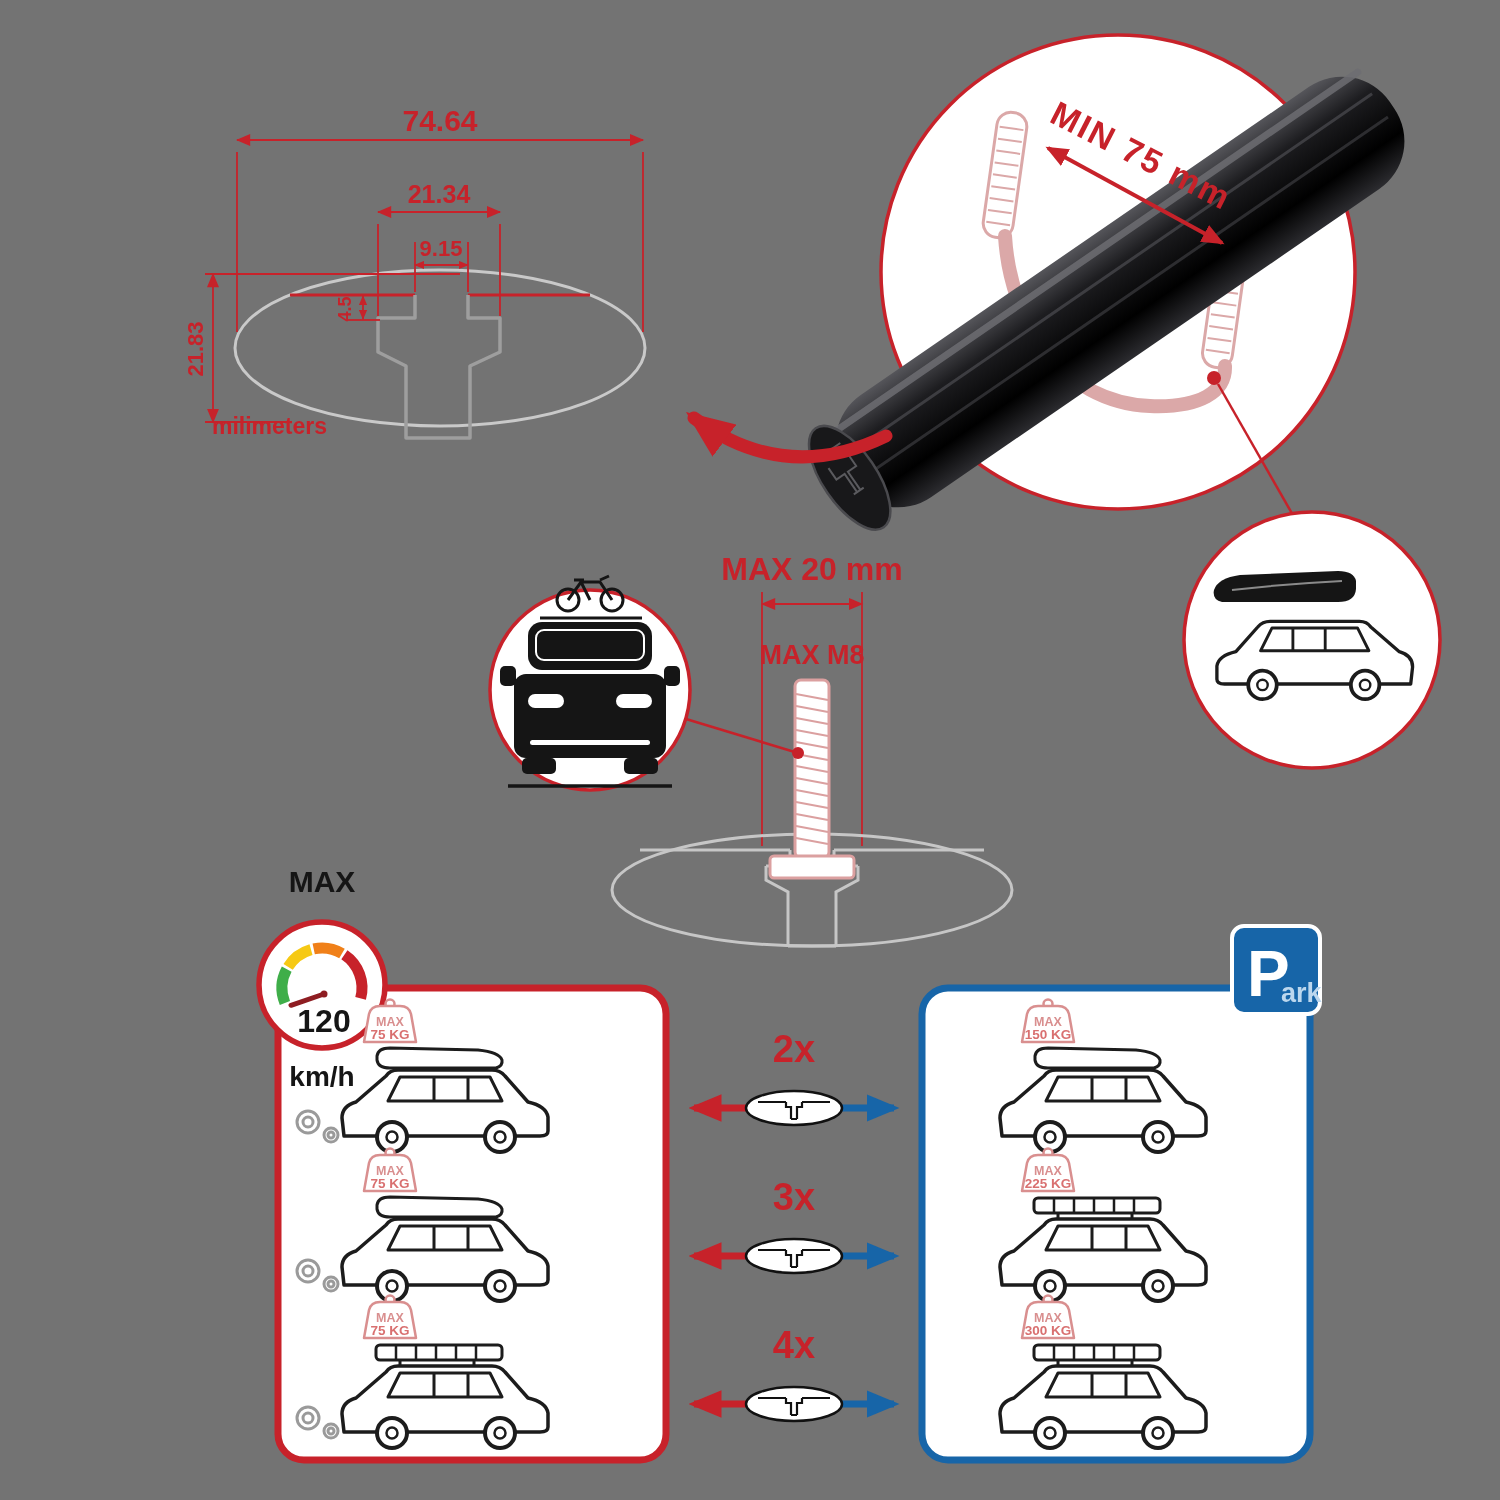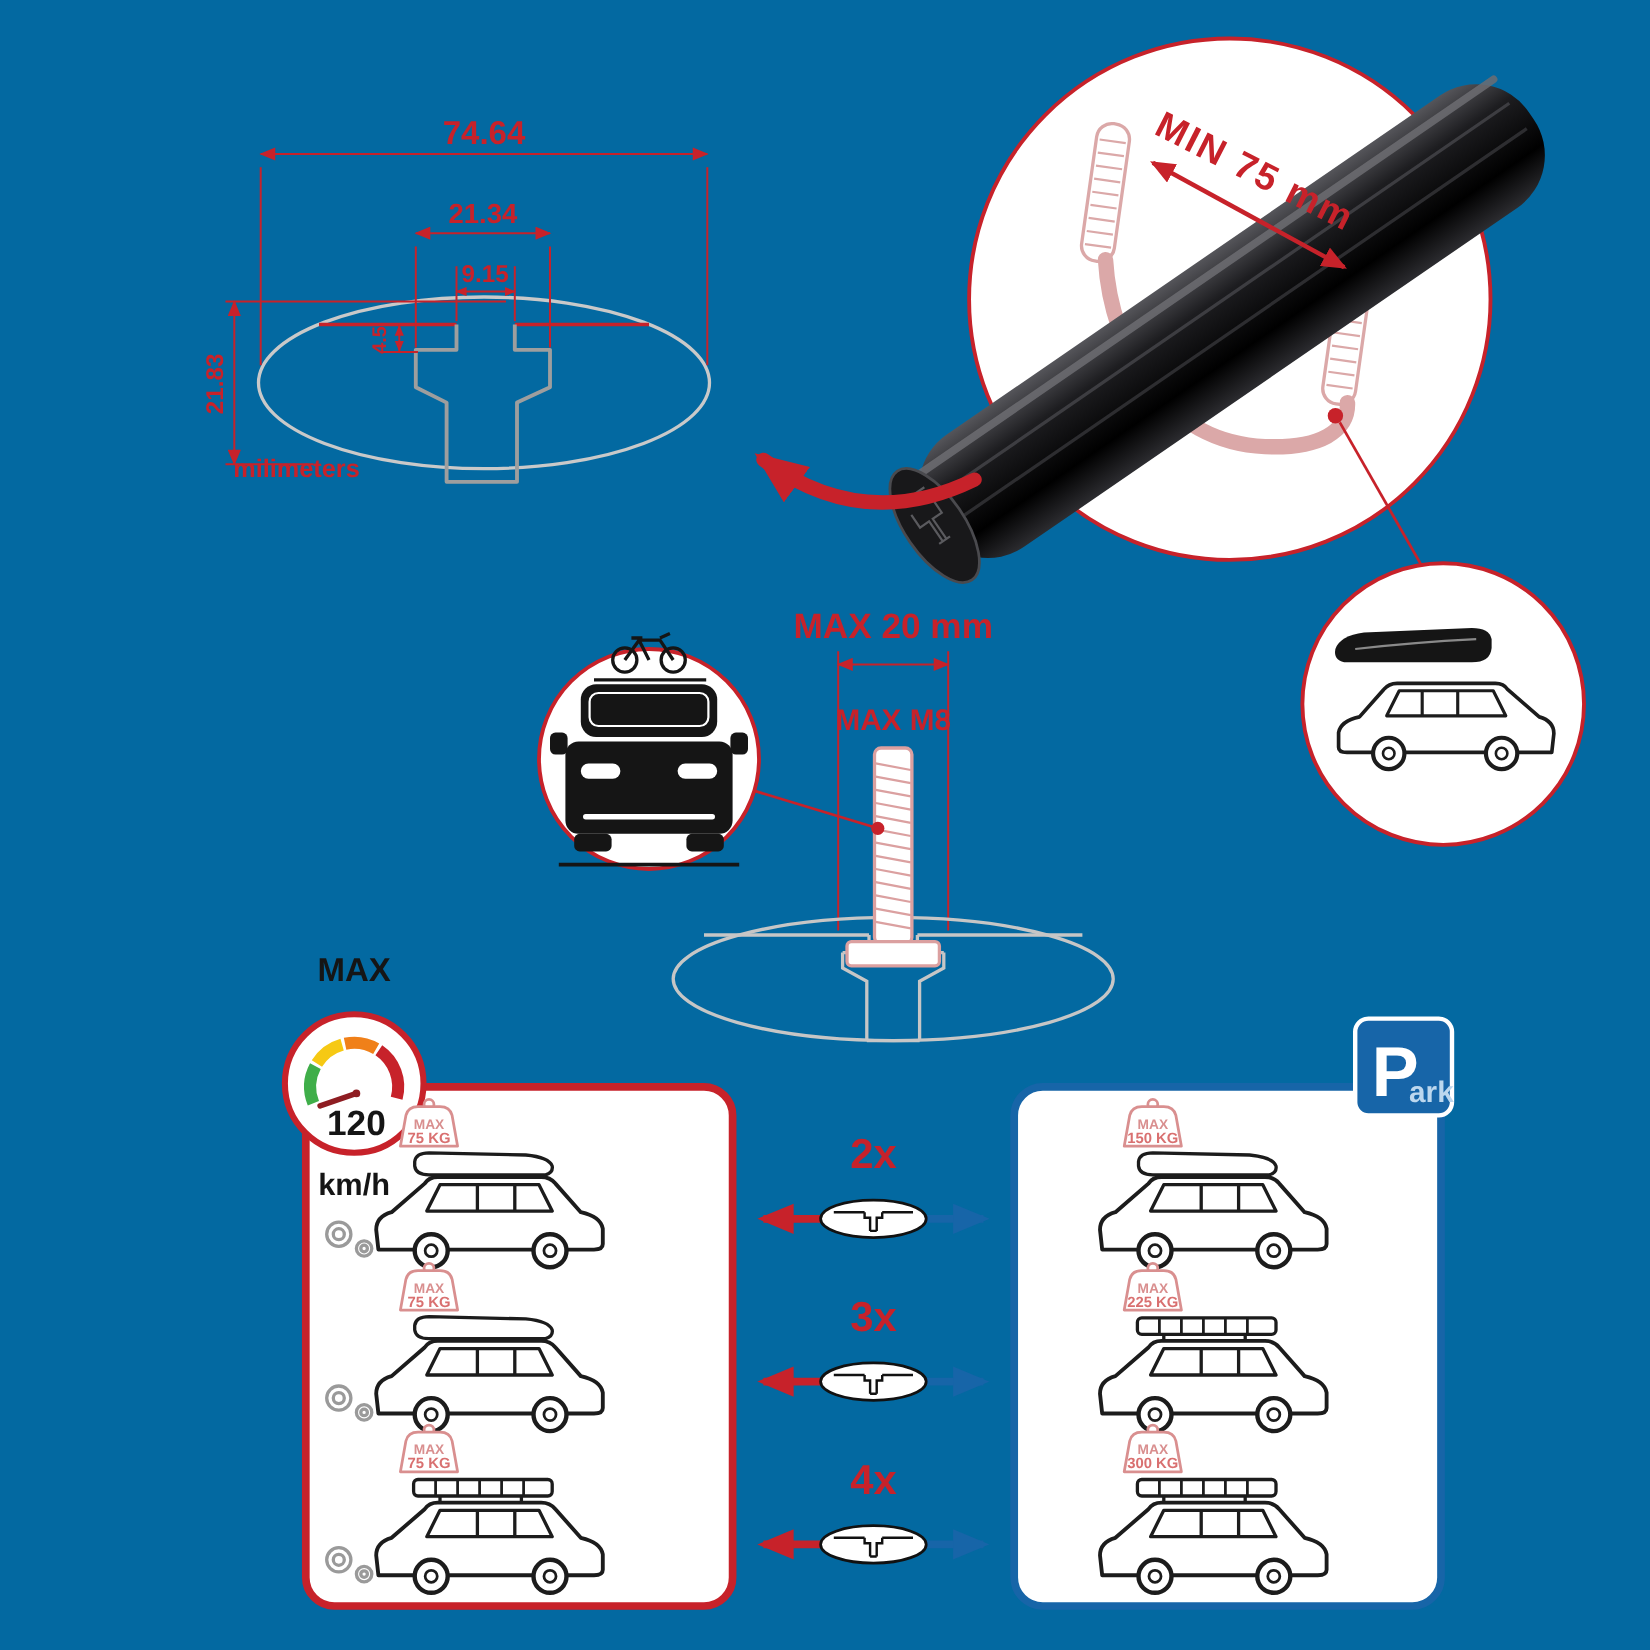--- a/index.html
+++ b/index.html
@@ -1,16 +1,16 @@
 <!DOCTYPE html>
 <html><head>
 <meta charset="utf-8">
 <style>
   html,body{margin:0;padding:0;background:#fff;}
-  .canvas{position:relative;width:1500px;height:1500px;background:#0369a1;overflow:hidden;
+  .canvas{position:relative;width:1500px;height:1500px;background:#737373;overflow:hidden;
           font-family:"Liberation Sans",sans-serif;}
   svg{font-family:"Liberation Sans",sans-serif;}
   text{user-select:none;}
 </style>
 </head>
 <body>
 
 <div class="canvas">
 <svg width="1500" height="1500" viewBox="0 0 1500 1500">
 

